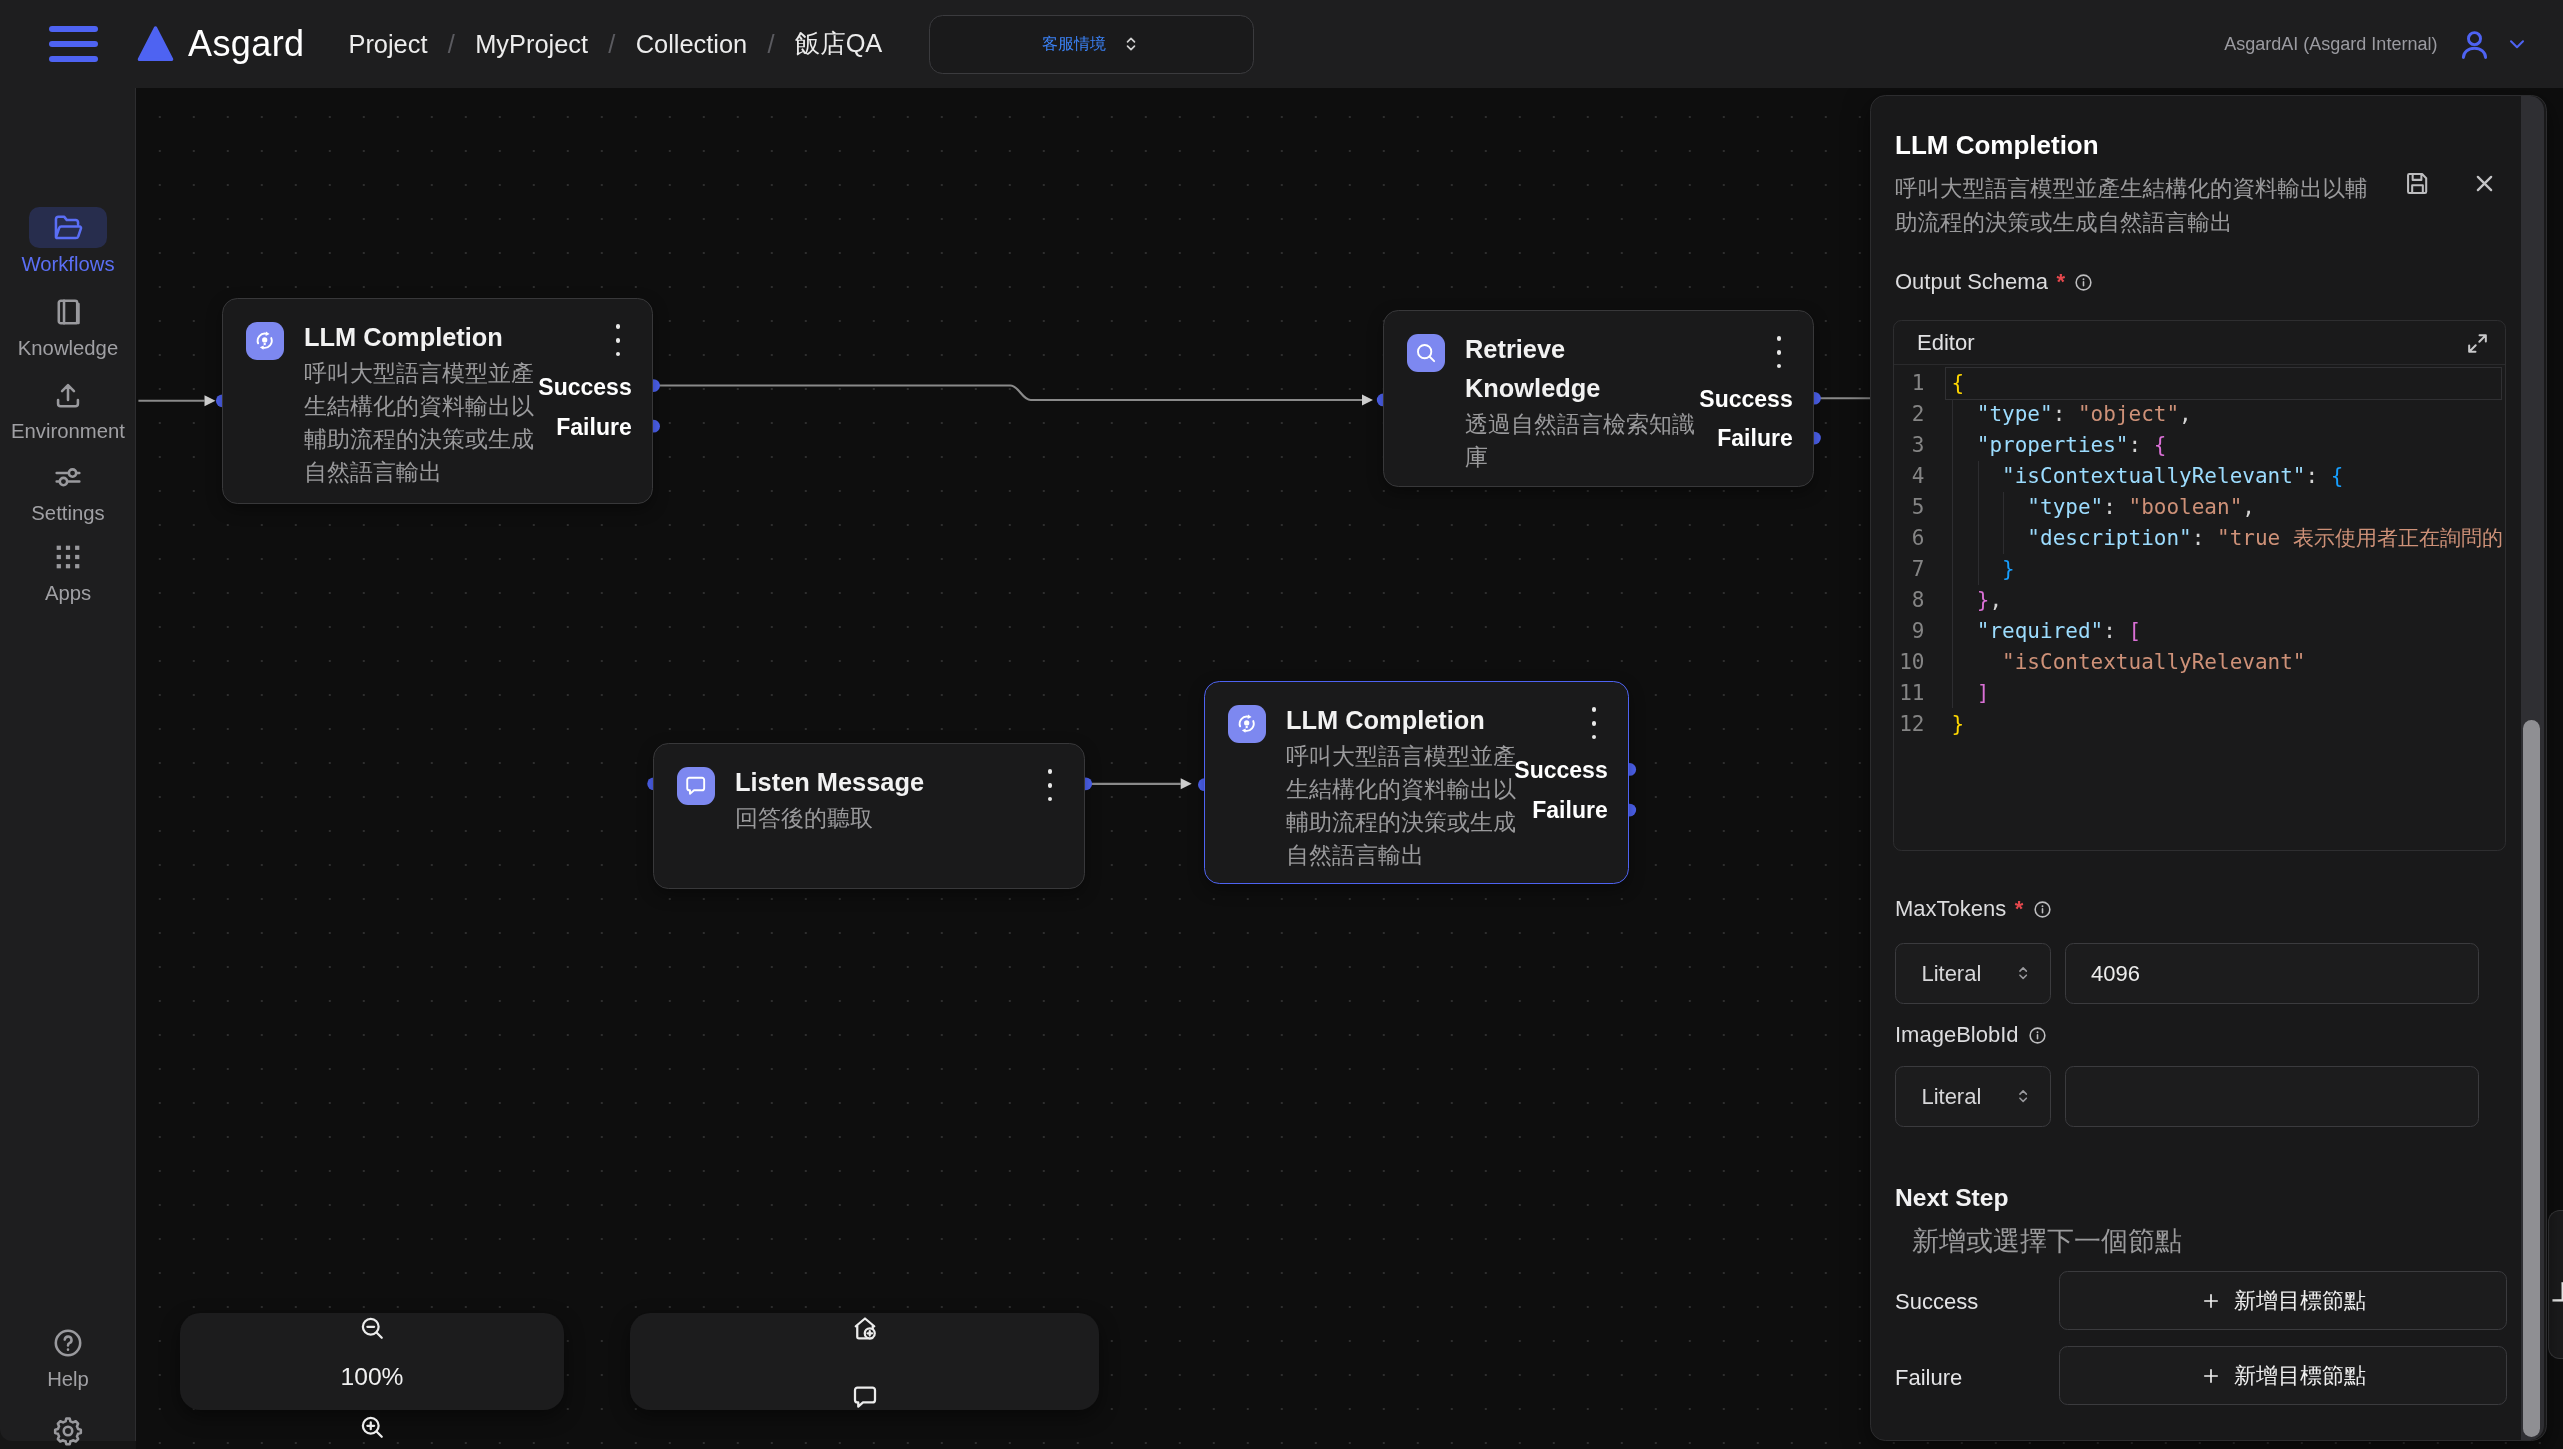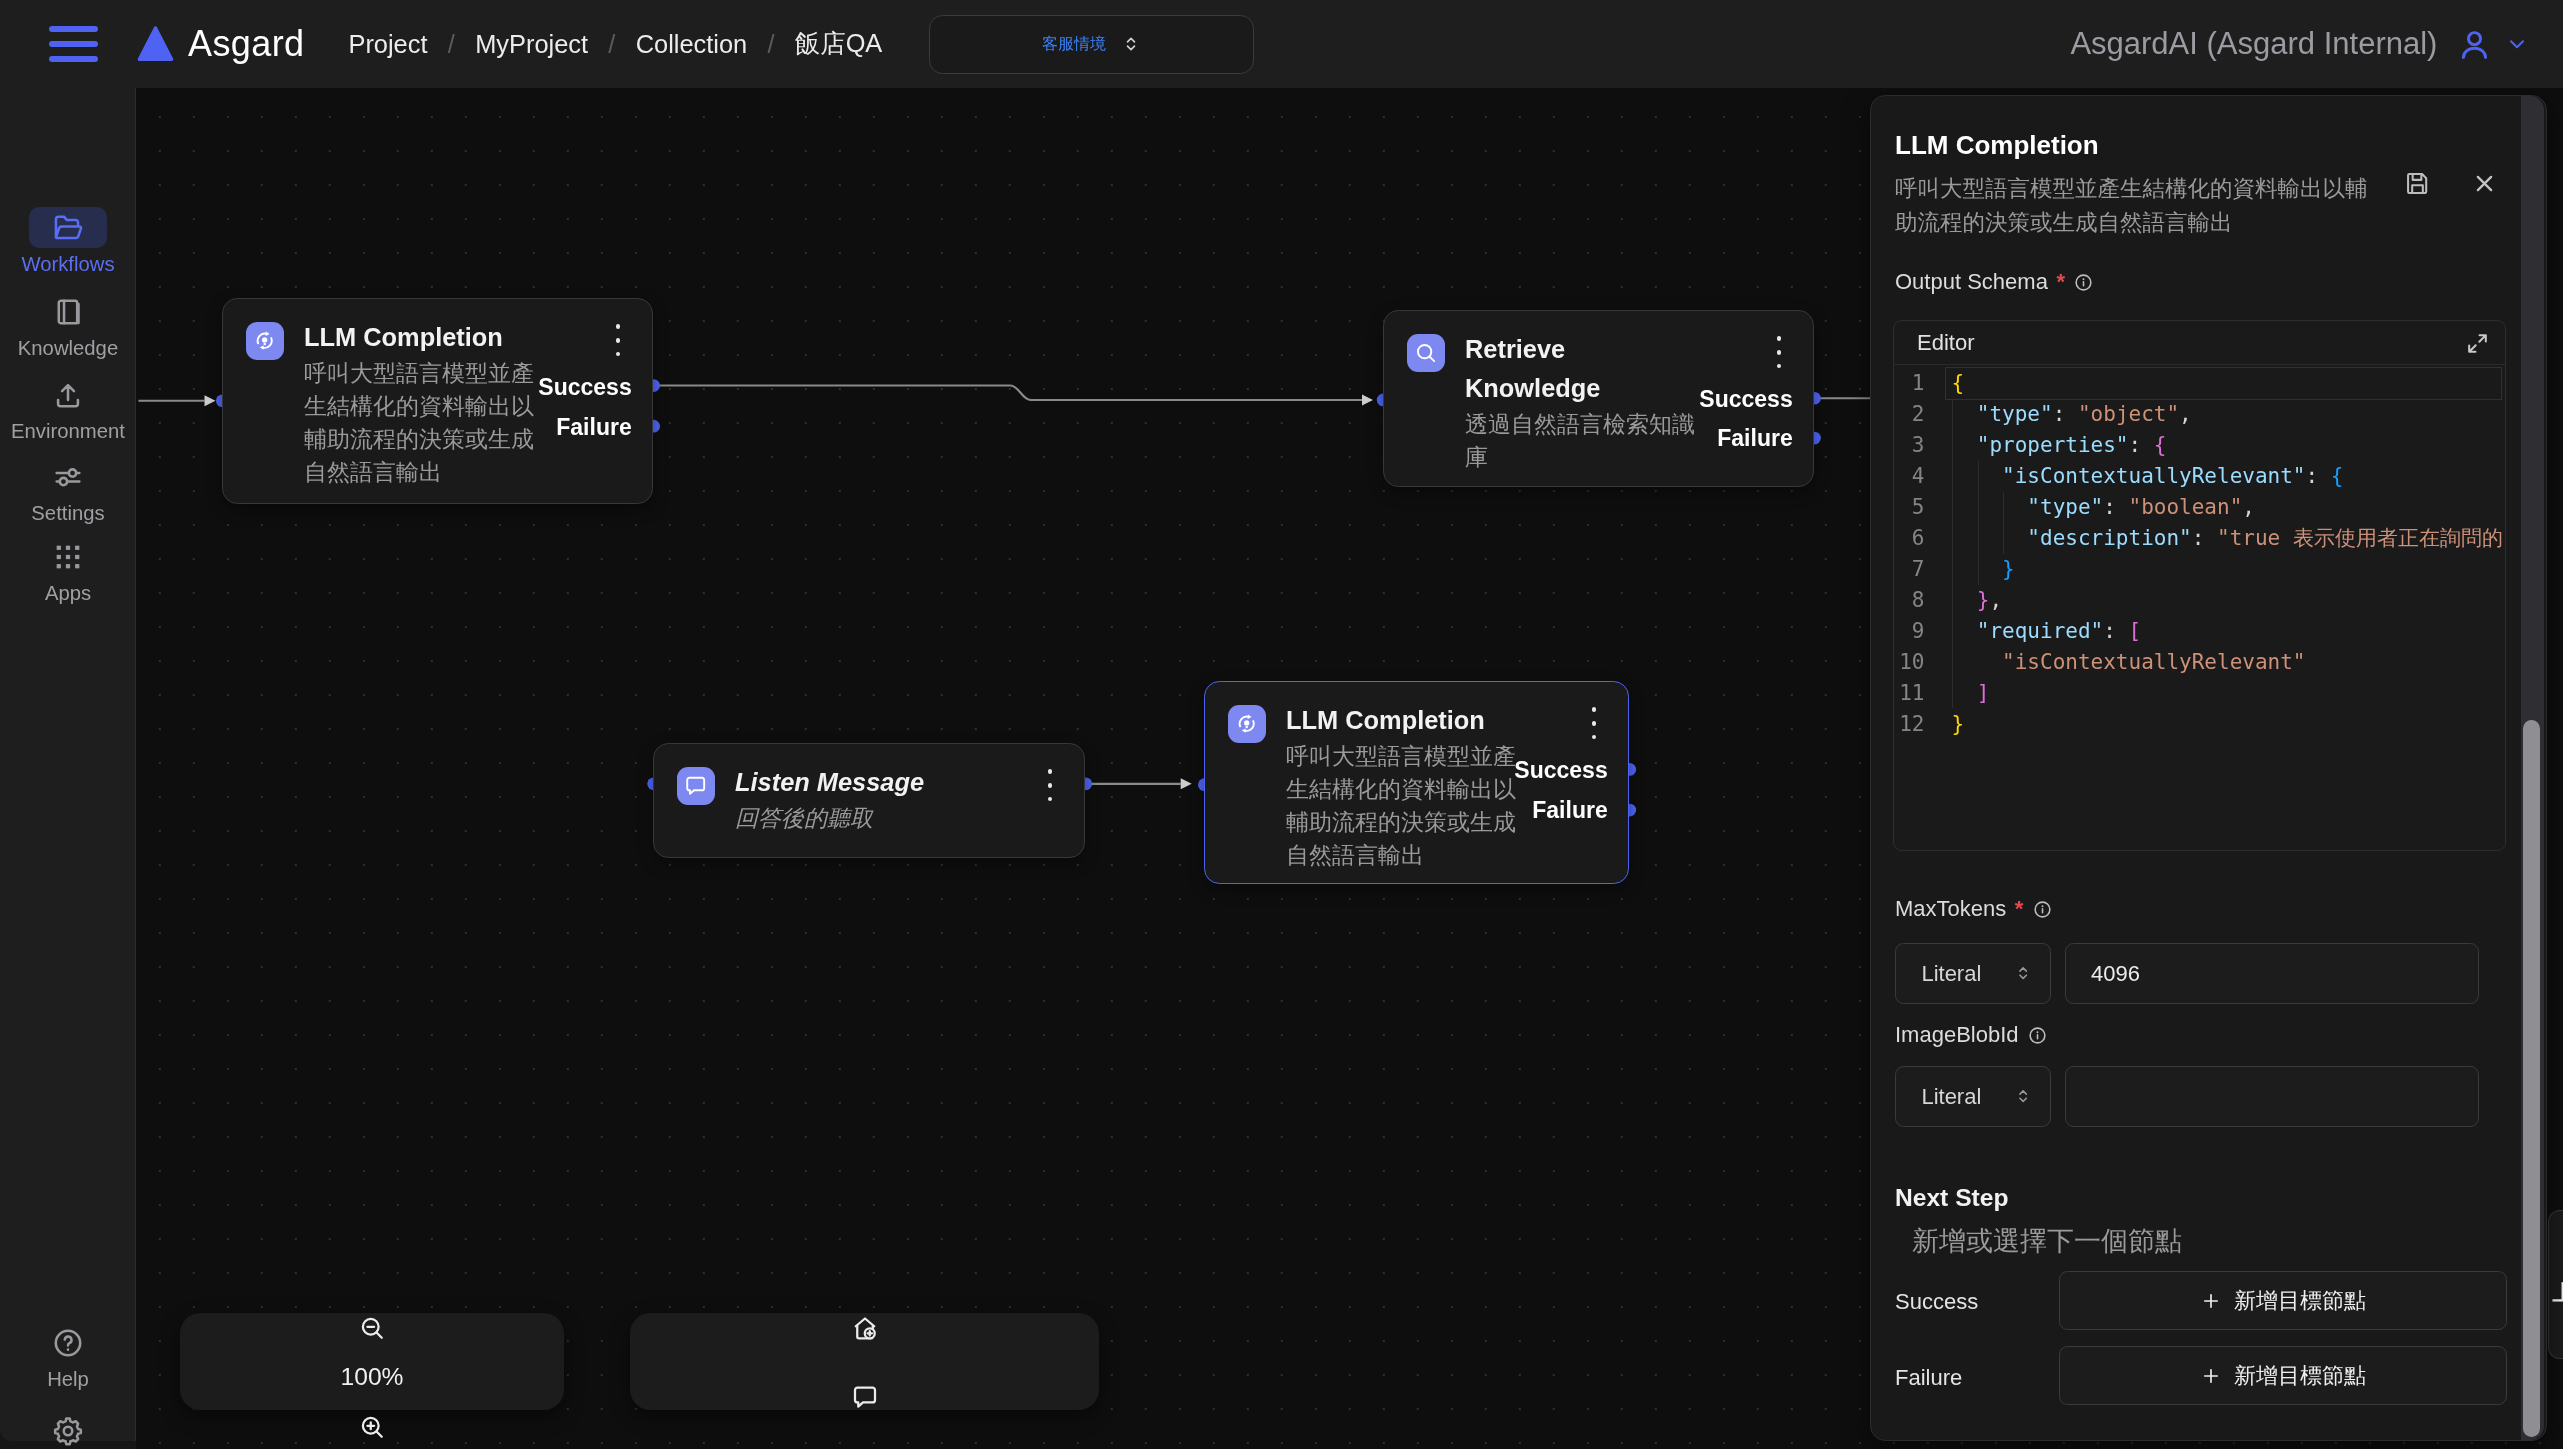--- a/index.html
+++ b/index.html
@@ -15,21 +15,21 @@
   #hamburger span { display:block; height:6.8px; border-radius:4.2px; background:#4e63f2; }
   #logo-tri { margin-left:37px; width:41px; height:44px; color:#4e63f2; }
   #app-name { margin-left:12px; font-size:36px; font-weight:500; color:#ffffff; letter-spacing:0.4px; }
   #breadcrumb { margin-left:44px; display:flex; align-items:center; gap:20.3px; }
   #breadcrumb .bc-item { font-size:25.4px; color:#ececec; cursor:pointer; white-space:nowrap; }
   #breadcrumb .bc-sep  { font-size:25.4px; color:#5b5b60; }
   #env-select { margin-left:47px; width:325px; height:59px; border:1.3px solid #3b3b3e; border-radius:13.6px;
                 background:#1a1a1b; display:flex; align-items:center; justify-content:center; gap:13.6px; cursor:pointer; }
   #env-select .env-label { font-size:16px; color:#3b82f6; }
   .spacer { flex:1; }
-  #account-label { font-size:31px; color:#9b9ba1; white-space:nowrap; }
+  #account-label { font-size:18px; color:#9b9ba1; white-space:nowrap; }
   #user-icon { width:37px; height:37px; color:#4e63f2; margin-left:18.6px; }
   #acct-chevron { width:24px; height:24px; color:#4e63f2; margin-left:12px; margin-right:34px; }
 
   
   #sidebar { position:absolute; left:0; top:88px; width:136px; height:1353px; background:#1e1e1f;
              border-right:1.3px solid #2d2d2f; border-radius:0 0 0 12px; z-index:40; }
   .sb-item { position:absolute; left:0; width:136px; display:flex; flex-direction:column; align-items:center; cursor:pointer; }
   .sb-pill { width:78px; height:41px; border-radius:10.2px; display:flex; align-items:center; justify-content:center; }
   .sb-item svg { width:34px; height:34px; }
   .sb-label { margin-top:5.1px; font-size:20.3px; color:#a0a0a4; }
@@ -486,21 +486,21 @@
         <i></i>
         <i></i>
       </div>
       <div class="node-desc" style="top:97px">
         <div>透過自然語言檢索知識</div>
         <div>庫</div>
       </div>
       <div class="port-label" style="top:75px">Success</div>
       <div class="port-label" style="top:114px">Failure</div>
     </div>
-    <div class="node" style="left: 653px; top: 743px; width: 432px; height: 115px; font-style: italic;">
+    <div class="node" style="left: 653px; top: 743px; width: 432px; height: 146px;">
       <div class="node-icon">
         <svg viewBox="0 0 24 24" fill="none" stroke="currentColor" stroke-width="1.8" stroke-linecap="round" stroke-linejoin="round">
           <path d="M20 6.5 a2 2 0 0 0 -2 -2 H6 a2 2 0 0 0 -2 2 v7.8 a2 2 0 0 0 2 2 h.6 v3.4 l3.8 -3.4 H18 a2 2 0 0 0 2 -2 z"></path>
         </svg>
       </div>
       <div class="node-title">Listen Message</div>
       <div class="kebab">
         <i></i>
         <i></i>
         <i></i>

